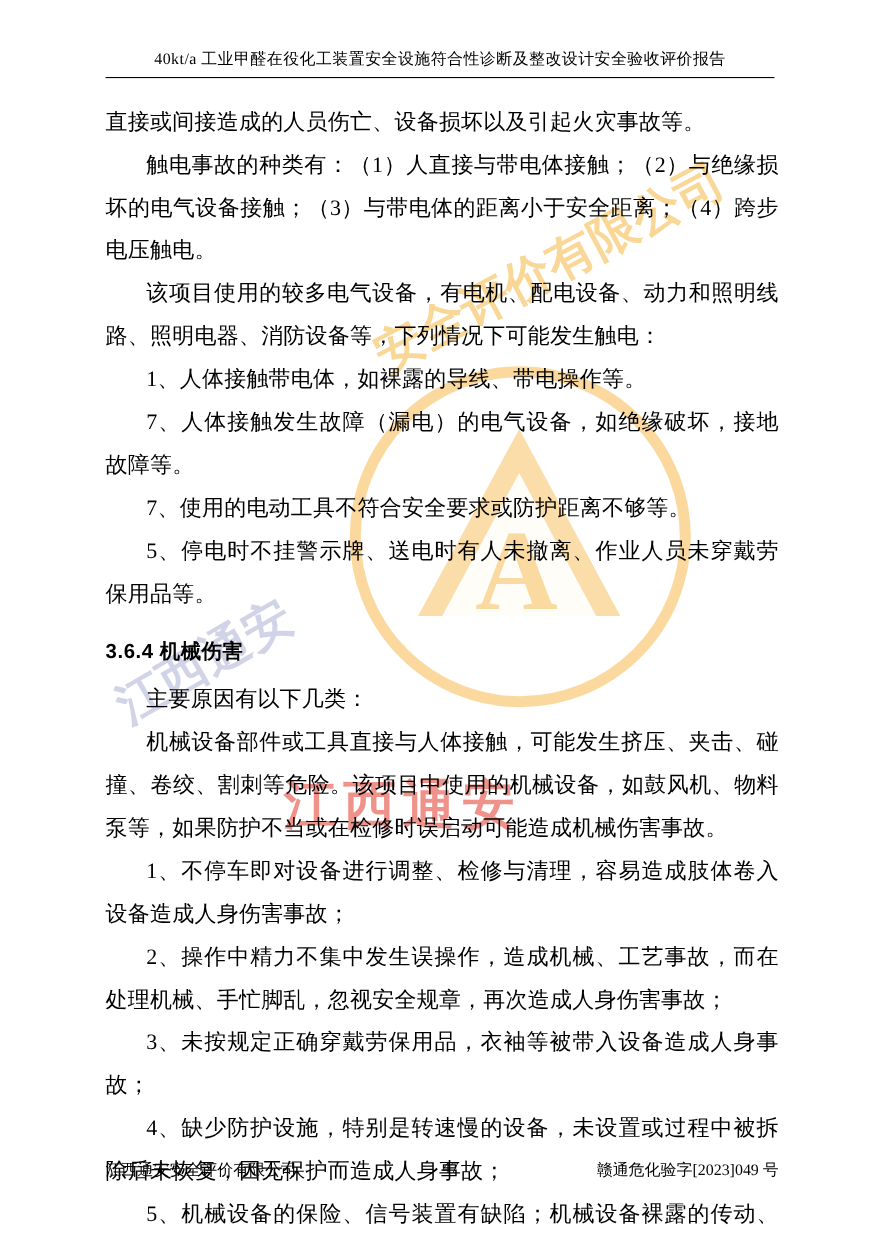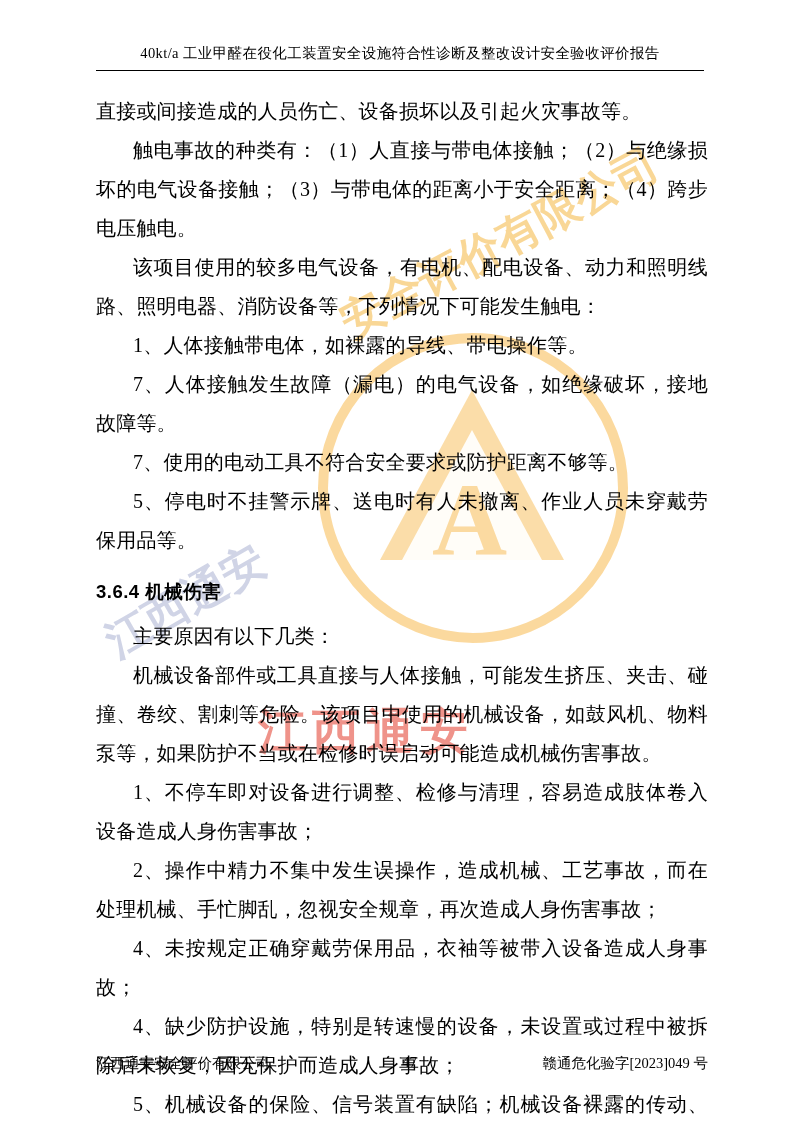--- a/index.html
+++ b/index.html
@@ -207,21 +207,21 @@
     <p class="para indent">7、人体接触发生故障（漏电）的电气设备，如绝缘破坏，接地故障等。</p>
     <p class="para indent">7、使用的电动工具不符合安全要求或防护距离不够等。</p>
     <p class="para indent">5、停电时不挂警示牌、送电时有人未撤离、作业人员未穿戴劳保用品等。</p>
 
     <h3 class="heading">3.6.4 机械伤害</h3>
 
     <p class="para indent">主要原因有以下几类：</p>
     <p class="para indent">机械设备部件或工具直接与人体接触，可能发生挤压、夹击、碰撞、卷绞、割刺等危险。该项目中使用的机械设备，如鼓风机、物料泵等，如果防护不当或在检修时误启动可能造成机械伤害事故。</p>
     <p class="para indent">1、不停车即对设备进行调整、检修与清理，容易造成肢体卷入设备造成人身伤害事故；</p>
     <p class="para indent">2、操作中精力不集中发生误操作，造成机械、工艺事故，而在处理机械、手忙脚乱，忽视安全规章，再次造成人身伤害事故；</p>
-    <p class="para indent">4、未按规定正确穿戴劳保用品，衣袖等被带入设备造成人身事故；</p>
+    <p class="para indent">3、未按规定正确穿戴劳保用品，衣袖等被带入设备造成人身事故；</p>
     <p class="para indent">4、缺少防护设施，特别是转速慢的设备，未设置或过程中被拆除后未恢复，因无保护而造成人身事故；</p>
     <p class="para indent">5、机械设备的保险、信号装置有缺陷；机械设备裸露的传动、转动部位绞、碾、碰、戳、卷缠，伤及人体；</p>
 
   </div>
 
   <div class="footer">
     <div class="footer-left">江西通安安全评价有限公司</div>
     <div class="footer-center">47</div>
     <div class="footer-right">赣通危化验字[2023]049 号</div>
   </div>

